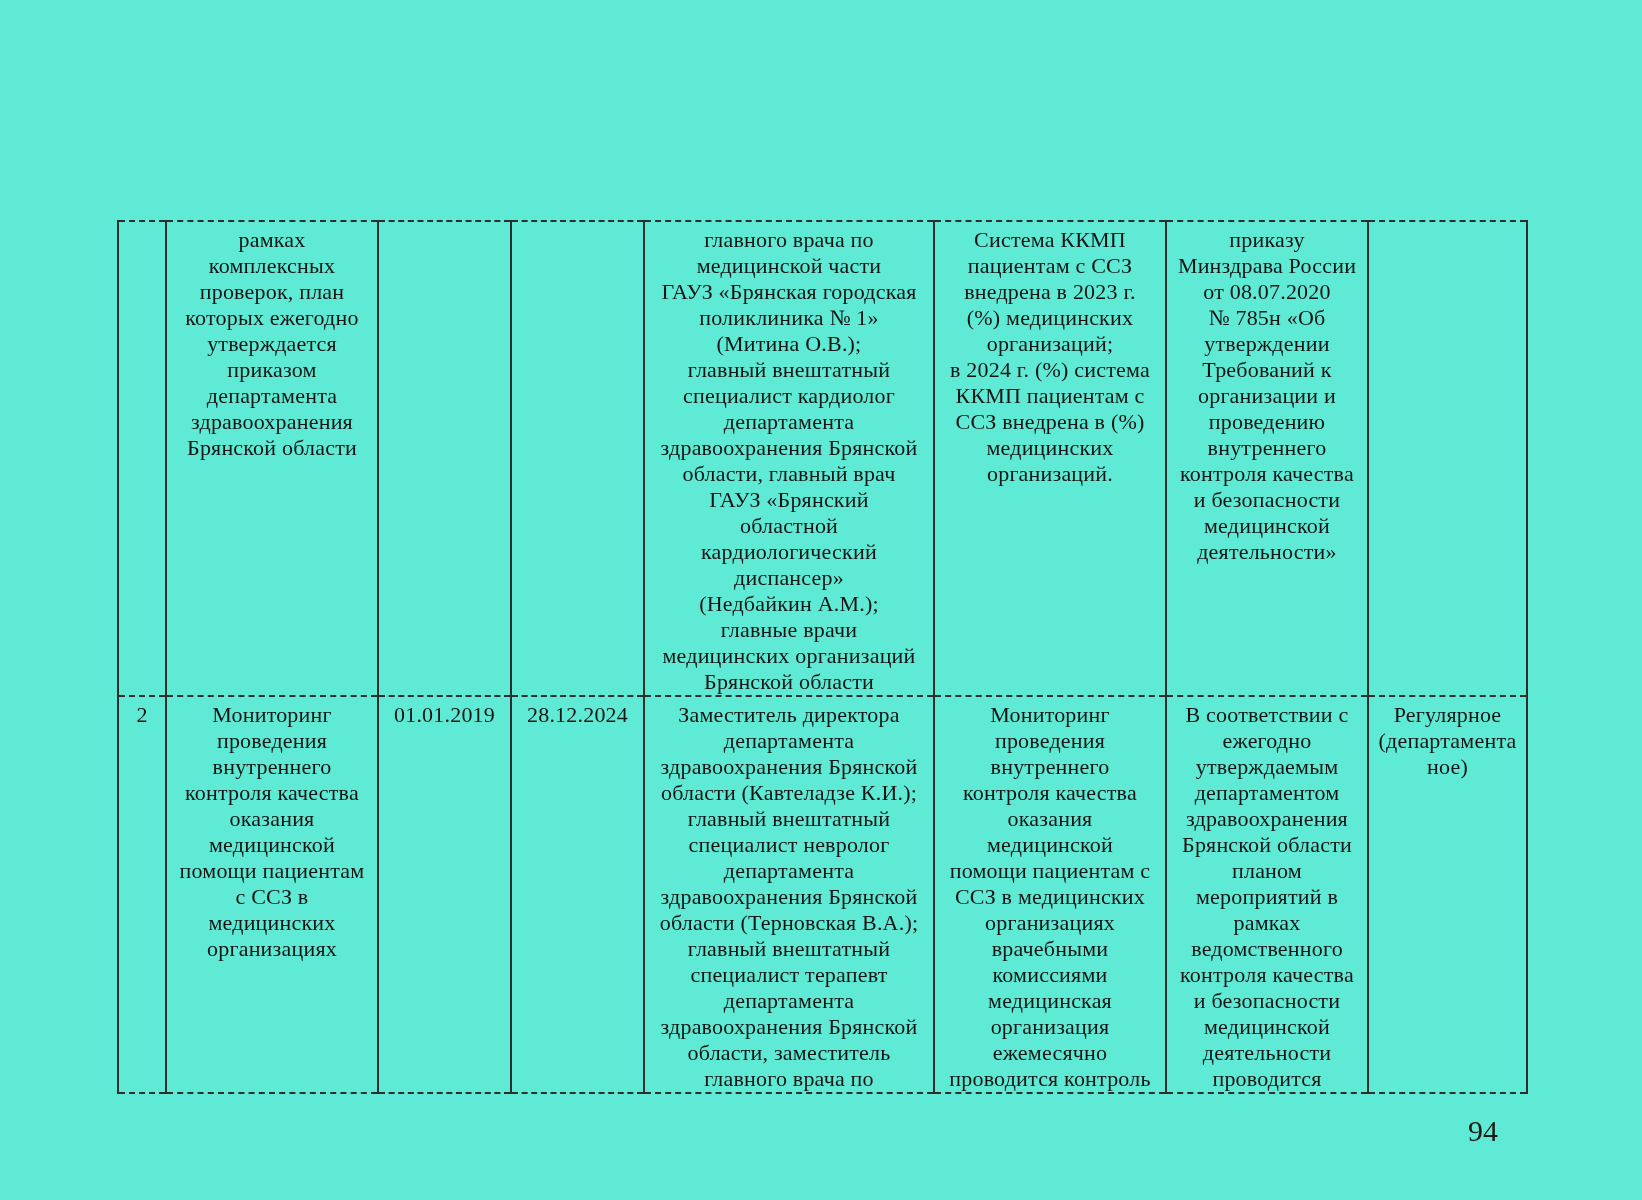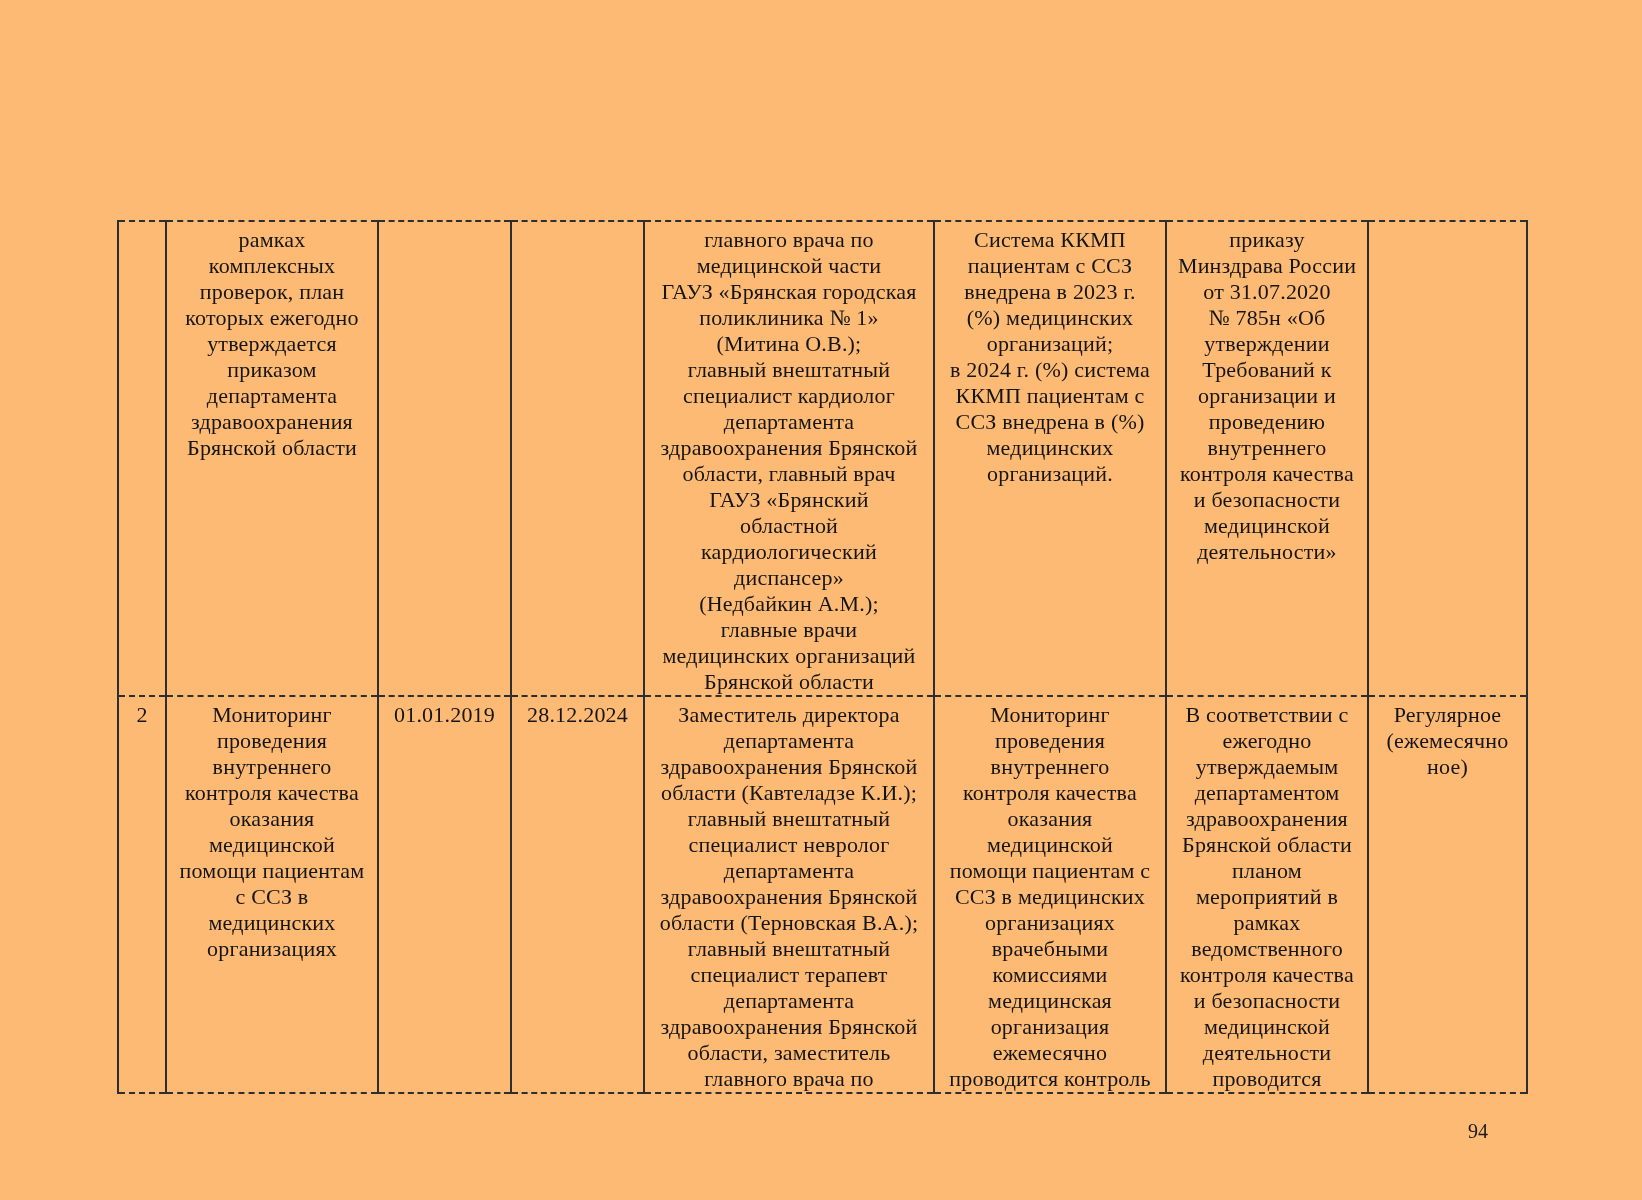--- a/index.html
+++ b/index.html
@@ -11,21 +11,21 @@
     width: 1642px;
     height: 1200px;
     position: relative;
     overflow: hidden;
     font-family: "Liberation Serif", serif;
     color: #151515;
   }
   .page {
     position: absolute;
     inset: 0;
-    background: #fdba74;
+    background: #5eead4;
   }
   table.doc-table {
     position: absolute;
     left: 117px;
     top: 220px;
     width: 1409px;
     border-collapse: collapse;
     table-layout: fixed;
   }
   table.doc-table td {
@@ -40,21 +40,21 @@
     padding: 5px 7px 0 7px;
     white-space: pre-line;
     letter-spacing: 0.2px;
   }
   tr.row-1 { height: 468px; }
   tr.row-2 { height: 394px; }
   .page-number {
     position: absolute;
     left: 1468px;
     top: 1114px;
-    font-size: 20px;
+    font-size: 30px;
     line-height: 34px;
     color: #1a1a1a;
   }
 </style>
 </head>
 <body>
 
 <div class="page">
 
   <table class="doc-table">
@@ -105,21 +105,21 @@
 внедрена в 2023 г.
 (%) медицинских
 организаций;
 в 2024 г. (%) система
 ККМП пациентам с
 ССЗ внедрена в (%)
 медицинских
 организаций.</td>
         <td>приказу
 Минздрава России
-от 31.07.2020
+от 08.07.2020
 № 785н «Об
 утверждении
 Требований к
 организации и
 проведению
 внутреннего
 контроля качества
 и безопасности
 медицинской
 деятельности»</td>
@@ -178,21 +178,21 @@
 планом
 мероприятий в
 рамках
 ведомственного
 контроля качества
 и безопасности
 медицинской
 деятельности
 проводится</td>
         <td>Регулярное
-(ежемесячно
+(департамента
 ное)</td>
       </tr>
     </tbody>
   </table>
 
   <div class="page-number">94</div>
 
 </div>
 
 </body></html>

